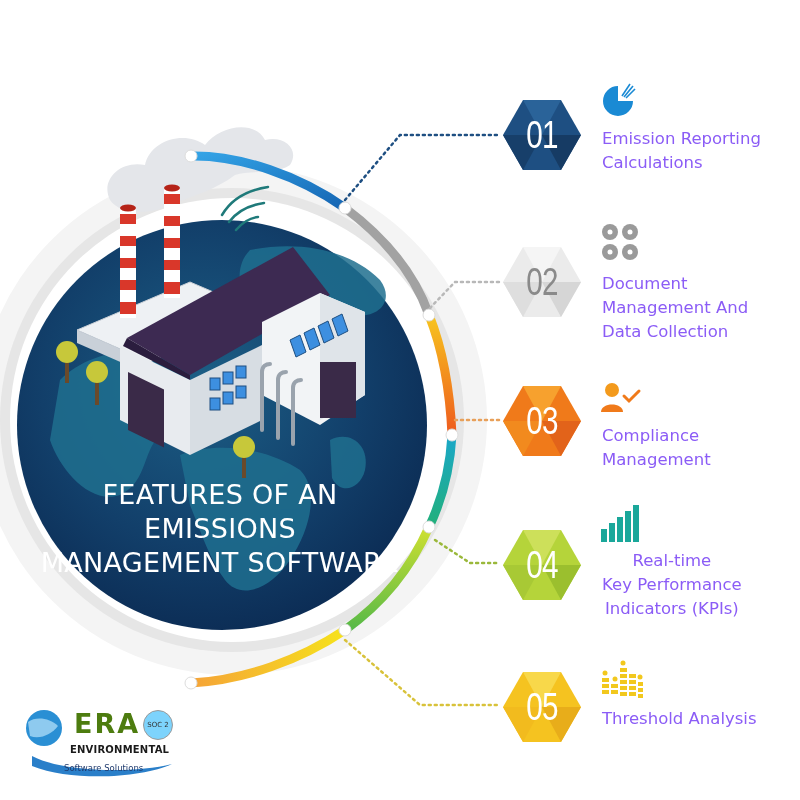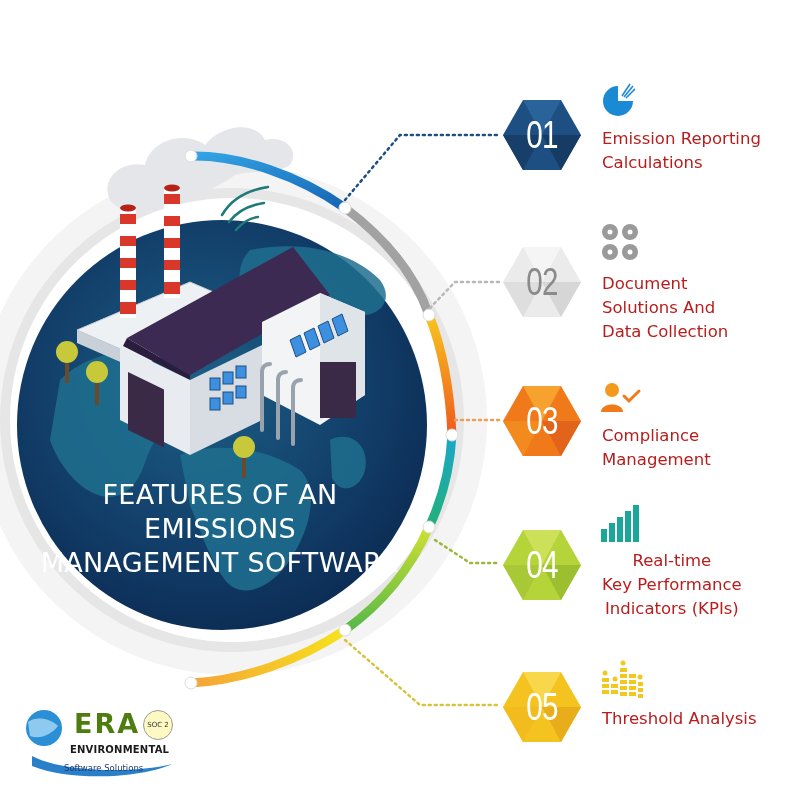--- a/index.html
+++ b/index.html
@@ -30,42 +30,42 @@
     color: #ffffff; transform: scaleX(0.78); letter-spacing: -1px;
   }
   .hex-num.dark { color: #8a8a8a; }
 
   .feature-icon { position: absolute; width: 44px; height: 40px; }
   .feature-icon svg { width: 44px; height: 40px; }
 
   .feature-label {
     position: absolute; left: 602px;
     font-family: "DejaVu Sans", sans-serif; font-size: 16.5px;
-    line-height: 24px; color: #b91c1c;
+    line-height: 24px; color: #8b5cf6;
   }
   .feature-label span { display: block; white-space: nowrap; }
 
   .logo { position: absolute; left: 22px; top: 700px; width: 160px; height: 85px; }
   .logo-era {
     position: absolute; left: 52px; top: 8px;
     font-family: "DejaVu Sans", sans-serif; font-weight: bold; font-size: 27px;
     color: #4d7c0f; letter-spacing: 2px;
   }
   .logo-env {
     position: absolute; left: 40px; top: 44px;
     font-family: "DejaVu Sans", sans-serif; font-weight: bold; font-size: 10px;
     color: #1a1a1a; letter-spacing: 0.2px; margin-left: 8px;
   }
   .logo-tag {
     position: absolute; left: 42px; top: 63px;
     font-family: "DejaVu Sans", sans-serif; font-size: 8.5px; color: #1e3a6e;
   }
   .logo-soc {
     position: absolute; left: 121px; top: 10px; width: 30px; height: 30px;
-    border-radius: 50%; border: 1.5px solid #9a9a9a; background: #fef9c3;
+    border-radius: 50%; border: 1.5px solid #9a9a9a; background: #7dd3fc;
     font-family: "DejaVu Sans", sans-serif; font-size: 7px; color: #333;
     display: flex; align-items: center; justify-content: center; box-sizing: border-box;
   }
 </style>
 </head>
 <body>
 
 <div class="stage">
 
   <svg class="art" viewBox="0 0 800 800">
@@ -264,21 +264,21 @@
       <g fill="#ffffff">
         <circle cx="10" cy="10" r="2.5"></circle>
           <circle cx="30" cy="10" r="2.5"></circle>
         <circle cx="10" cy="30" r="2.5"></circle>
           <circle cx="30" cy="30" r="2.5"></circle>
       </g>
     </svg>
   </div>
   <div class="feature-label" style="top:272px;">
     <span>Document</span>
-    <span>Solutions And</span>
+    <span>Management And</span>
     <span>Data Collection</span>
   </div>
 
   <div class="hex" style="left:503px; top:386px;">
     <svg viewBox="0 0 78 70">
       <polygon points="20,0 58,0 78,35 58,70 20,70 0,35" fill="#f07a1a"></polygon>
       <polygon points="20,0 58,0 39,35" fill="#f7a12e"></polygon>
       <polygon points="0,35 20,70 39,35" fill="#f28a1e"></polygon>
       <polygon points="58,70 78,35 39,35" fill="#e2631a"></polygon>
     </svg>

